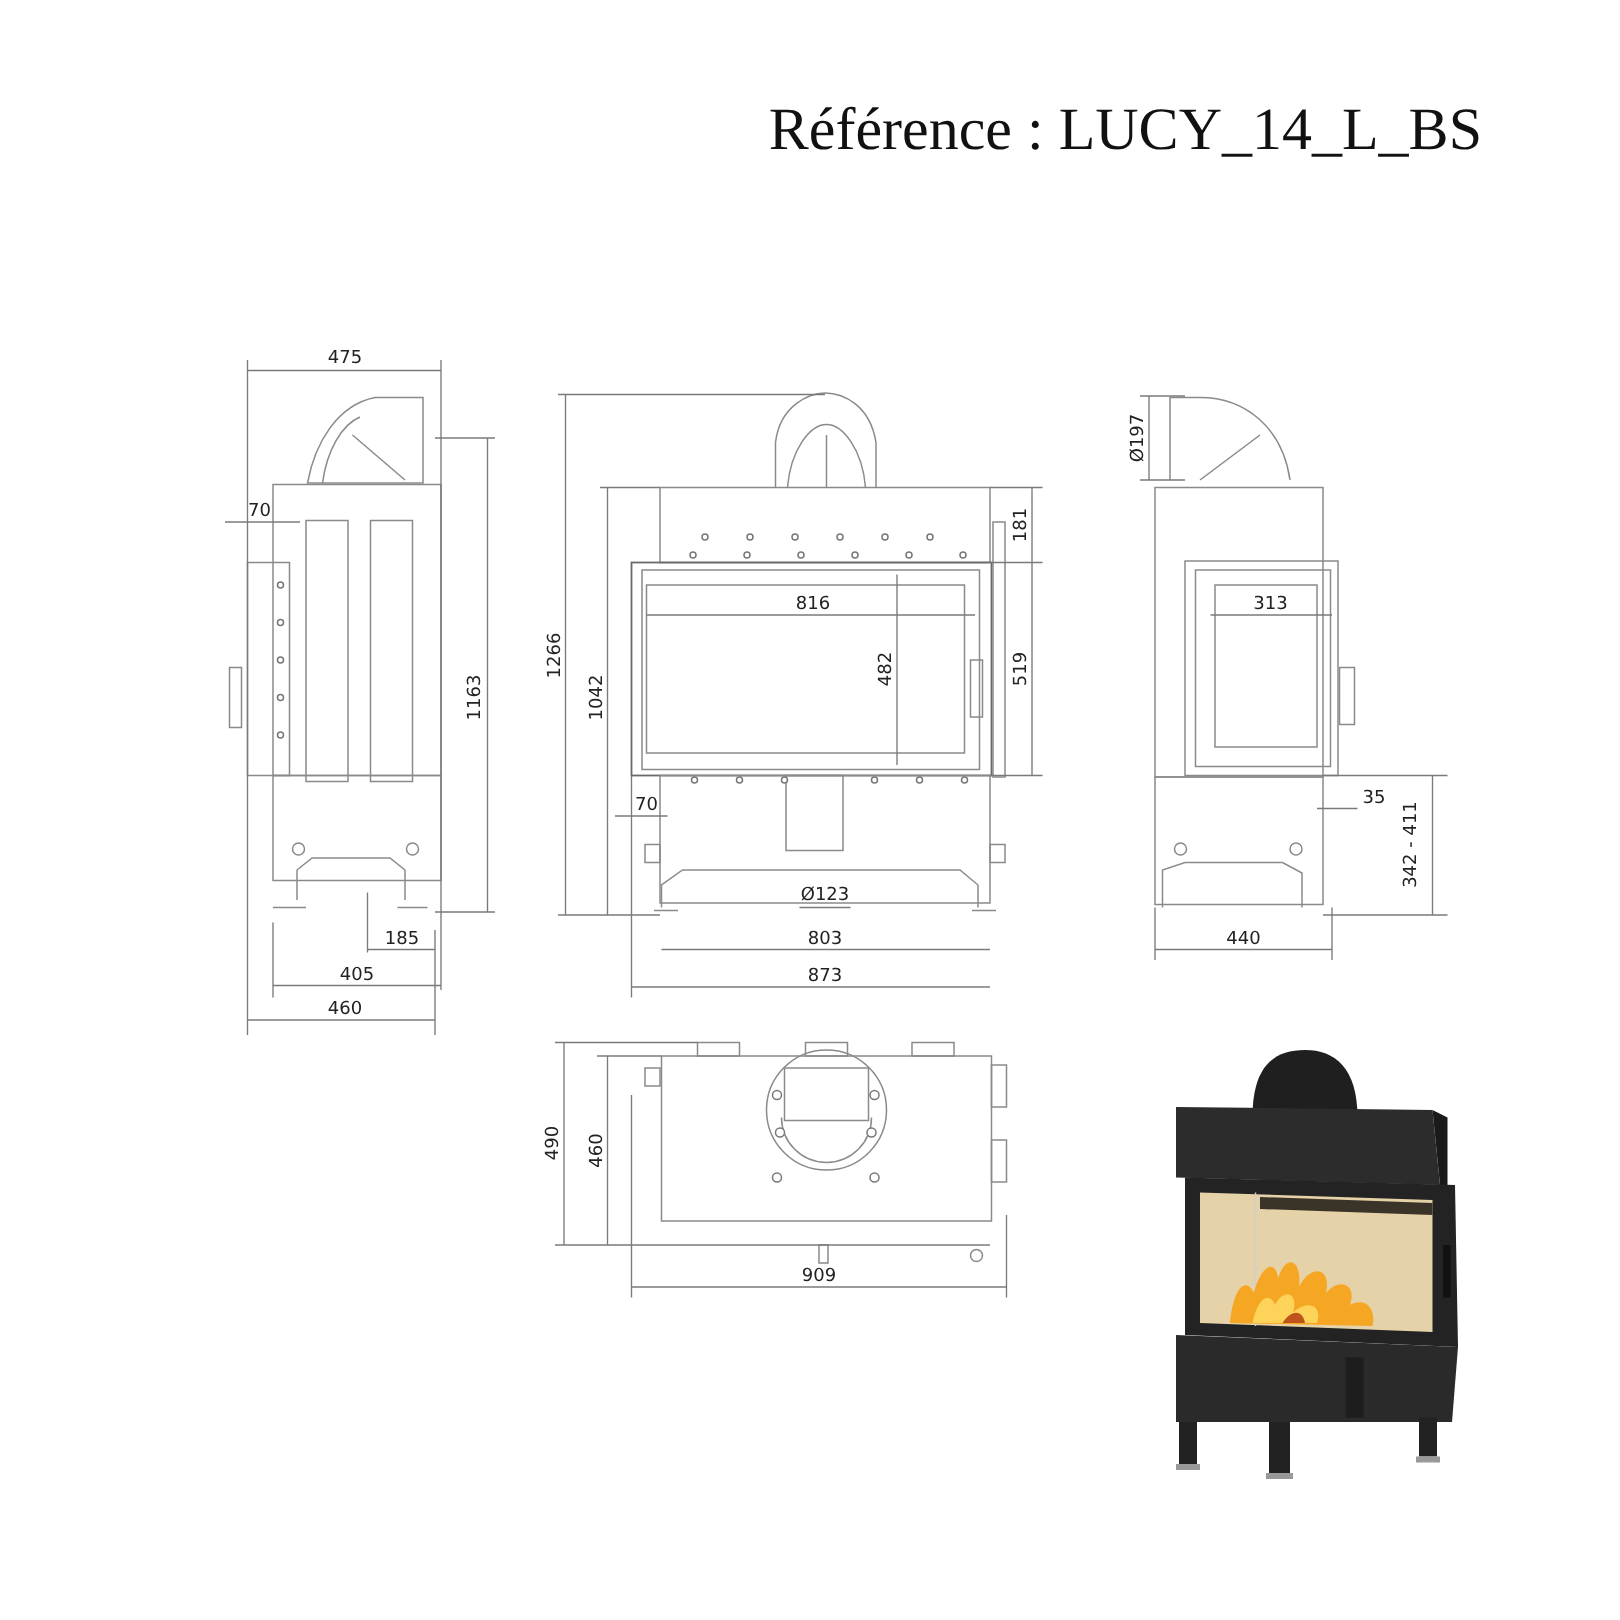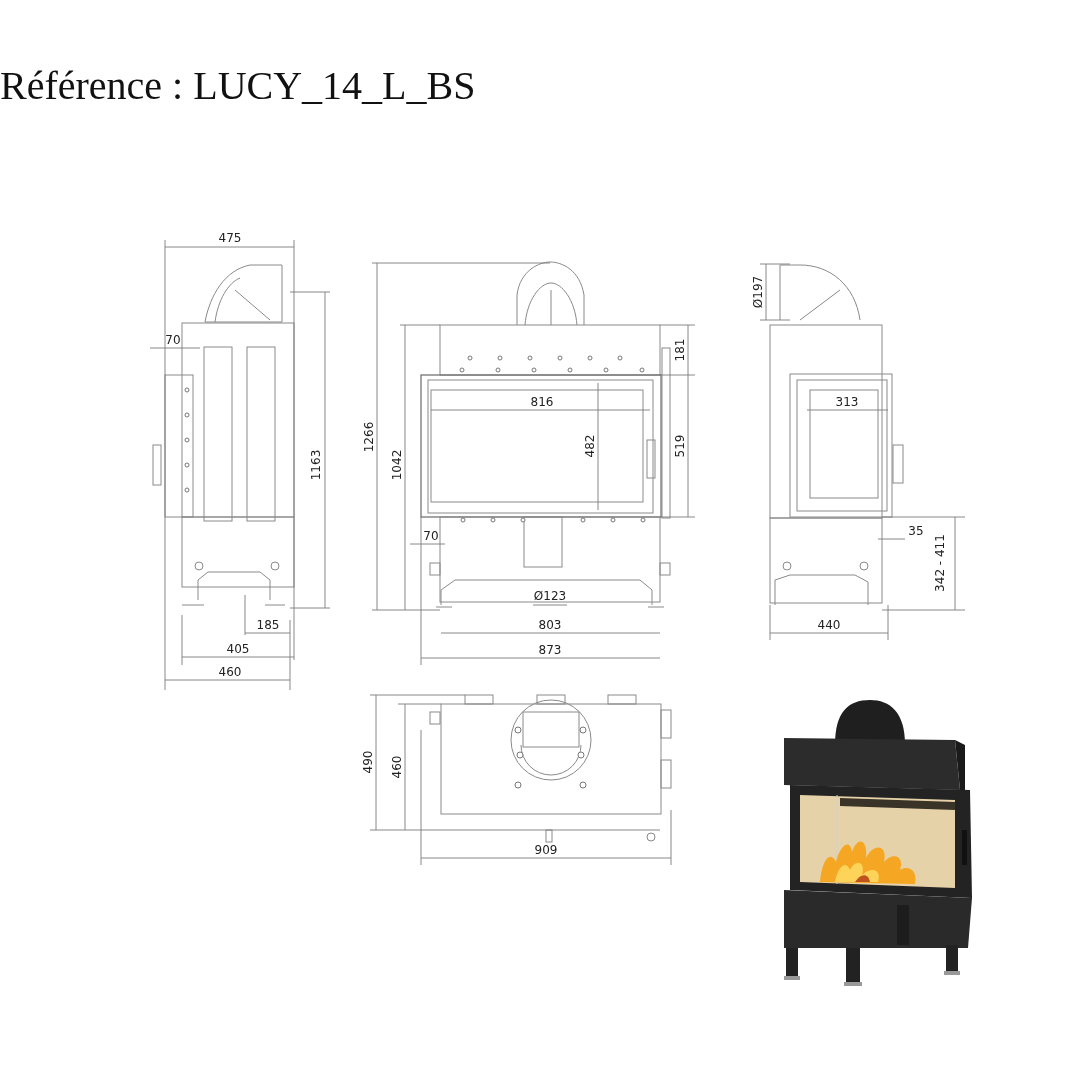--- a/index.html
+++ b/index.html
@@ -1,18 +1,18 @@
 <!DOCTYPE html>
 <html><head>
 <meta charset="utf-8">
 <style>
   html, body { margin:0; padding:0; background:#ffffff; }
   body { width:1080px; height:1080px; position:relative; overflow:hidden; }
   .title {
-    position:absolute; left:0; top:62px; width:988px; text-align:left;
+    position:absolute; left:0; top:62px; width:988px; text-align:right;
     font-family:"Liberation Serif","DejaVu Serif",serif; font-size:40px; color:#111;
   }
   svg.drawing { position:absolute; left:0; top:0; }
   .ln { stroke:#8a8a8a; stroke-width:1; fill:none; }
   .lnd { stroke:#6a6a6a; stroke-width:1.2; fill:none; }
   .dim { stroke:#7a7a7a; stroke-width:0.9; fill:none; }
   .lbl { font-family:"DejaVu Sans","Liberation Sans",sans-serif; font-size:12px; fill:#222; }
   .bolt { fill:#fff; stroke:#777; stroke-width:1; }
 </style>
 </head>

